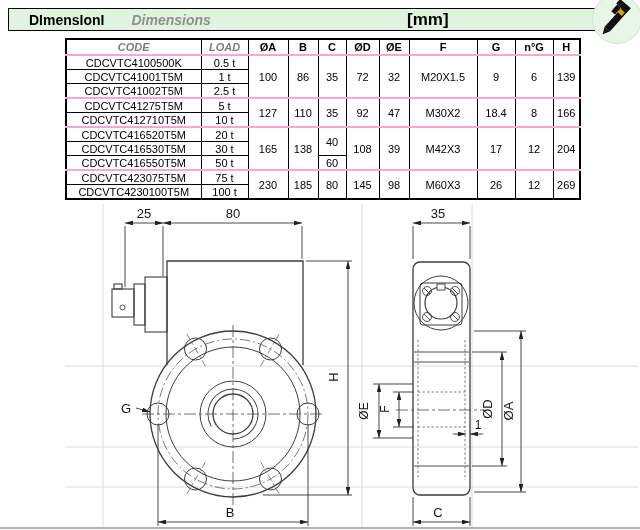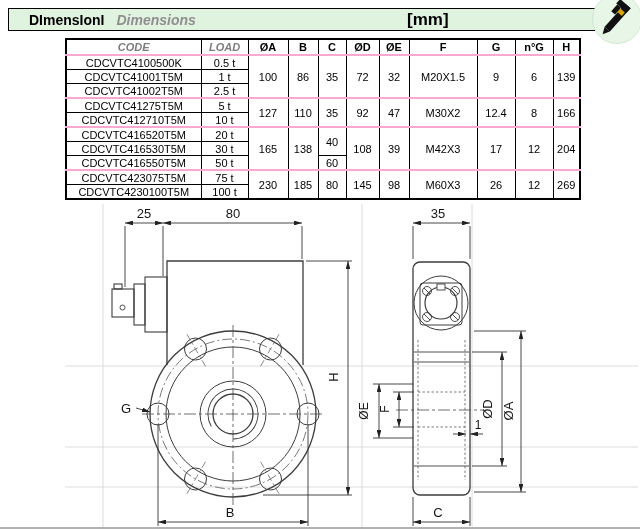--- a/index.html
+++ b/index.html
@@ -7,21 +7,21 @@
     width:640px;height:530px;position:relative;overflow:hidden;
     background:#ffffff;font-family:"Liberation Sans",sans-serif;
   }
   
   .header-bar{
     position:absolute;left:8px;top:8px;width:601px;height:23px;
     background:#dff3df;border:1px solid #000;box-sizing:border-box;
     display:flex;align-items:center;
   }
   .title{font-weight:bold;font-size:14px;color:#000;margin-left:20px;white-space:nowrap}
-  .subtitle{font-weight:bold;font-style:italic;font-size:14px;color:#8f8f8f;margin-left:12px;white-space:nowrap}
+  .subtitle{font-weight:bold;font-style:italic;font-size:14px;color:#8f8f8f;margin-left:27px;white-space:nowrap}
   .unit{position:absolute;left:398px;top:1px;font-weight:bold;font-size:17px;color:#000}
   .logo{
     position:absolute;left:592px;top:-6px;width:50px;height:50px;border-radius:50%;
     background:#e7f6e7;border:1px solid #cfe7cf;box-sizing:border-box;
   }
   
   table.dim{
     position:absolute;left:65px;top:38px;width:514px;
     border-collapse:collapse;table-layout:fixed;
     border:2px solid #000;font-size:11px;
@@ -112,21 +112,21 @@
       </tr>
       <tr class="gs">
         <td>CDCVTC41275T5M</td>
         <td>5 t</td>
         <td rowspan="2">127</td>
         <td rowspan="2">110</td>
         <td rowspan="2">35</td>
         <td rowspan="2">92</td>
         <td rowspan="2">47</td>
         <td rowspan="2">M30X2</td>
-        <td rowspan="2">12.4</td>
+        <td rowspan="2">18.4</td>
         <td rowspan="2">8</td>
         <td rowspan="2">166</td>
       </tr>
       <tr>
         <td>CDCVTC412710T5M</td>
         <td>10 t</td>
       </tr>
       <tr class="gs">
         <td>CDCVTC416520T5M</td>
         <td>20 t</td>

